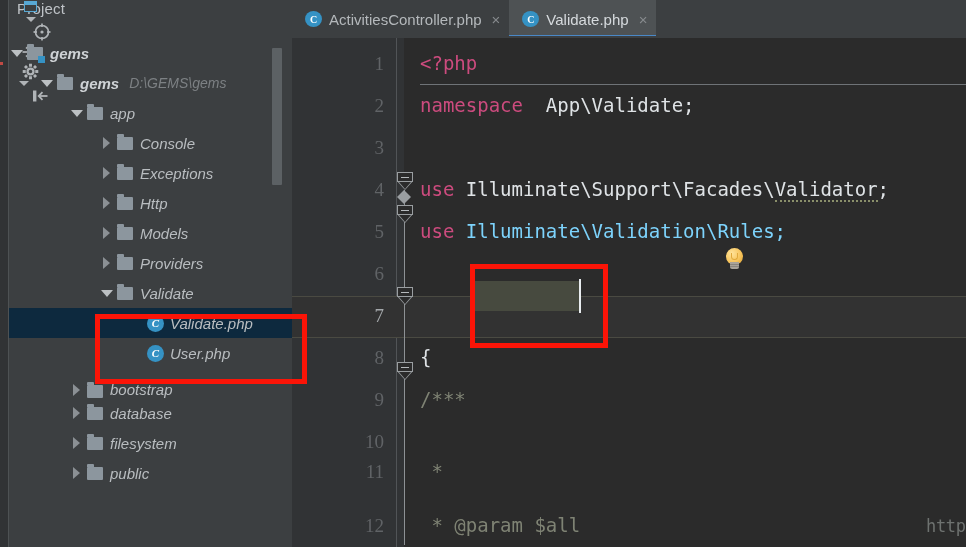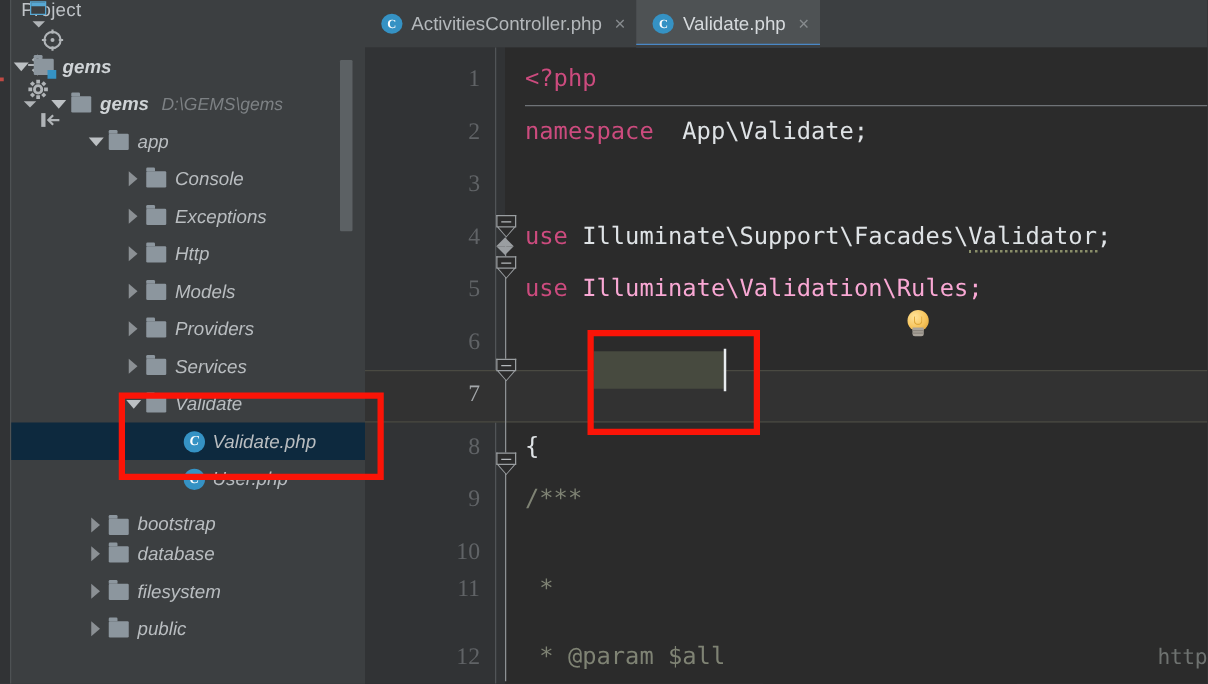--- a/index.html
+++ b/index.html
@@ -148,21 +148,21 @@
     position:absolute; left:0; width:92px; text-align:right; top:9px;
     color:#606366; font-size:19px; font-family:"Liberation Serif", serif;
   }
   .lineno.cur{ color:#a4a8ab; }
   .code{
     position:absolute; left:128px; top:8px; font-size:19px;
     font-family:"DejaVu Sans Mono", monospace; white-space:pre; color:#a9b7c6;
   }
   .kw{ color:#cc4b7e; }
   .plain{ color:#dfe3e6; }
-  .dim{ color:#f9a8d4;text-align:center; }
+  .dim{ color:#7dd3fc;text-align:center; }
   .cmt{ color:#7f8374; }
   .squig{
     border-bottom:2px dotted #8a8f6a;
   }
   .gutter-vline{
     position:absolute; left:104px; top:38px; width:1px; height:509px; background:#515457;
   }
   .fold-arrow{
     position:absolute; width:16px; height:18px;
   }
@@ -340,25 +340,20 @@
           <span class="tw closed"></span>
           <span class="folder"></span>
           <span class="tree-label">Models</span>
         </div>
         <div class="tree-row" style="padding-left: 90px;">
           <span class="tw closed"></span>
           <span class="folder"></span>
           <span class="tree-label">Providers</span>
         </div>
         <div class="tree-row" style="padding-left: 90px;">
-          <span class="tw closed"></span>
-          <span class="folder"></span>
-          <span class="tree-label">Services</span>
-        </div>
-        <div class="tree-row" style="padding-left: 90px;">
           <span class="tw open"></span>
           <span class="folder"></span>
           <span class="tree-label">Validate</span>
         </div>
         <div class="tree-row selected" style="padding-left: 129px; margin-left: -9px; width: 292px;">
           <span class="tw "></span>
           <span class="php-icon">C</span>
           <span class="tree-label">Validate.php</span>
         </div>
         <div class="tree-row" style="padding-left: 120px;">

